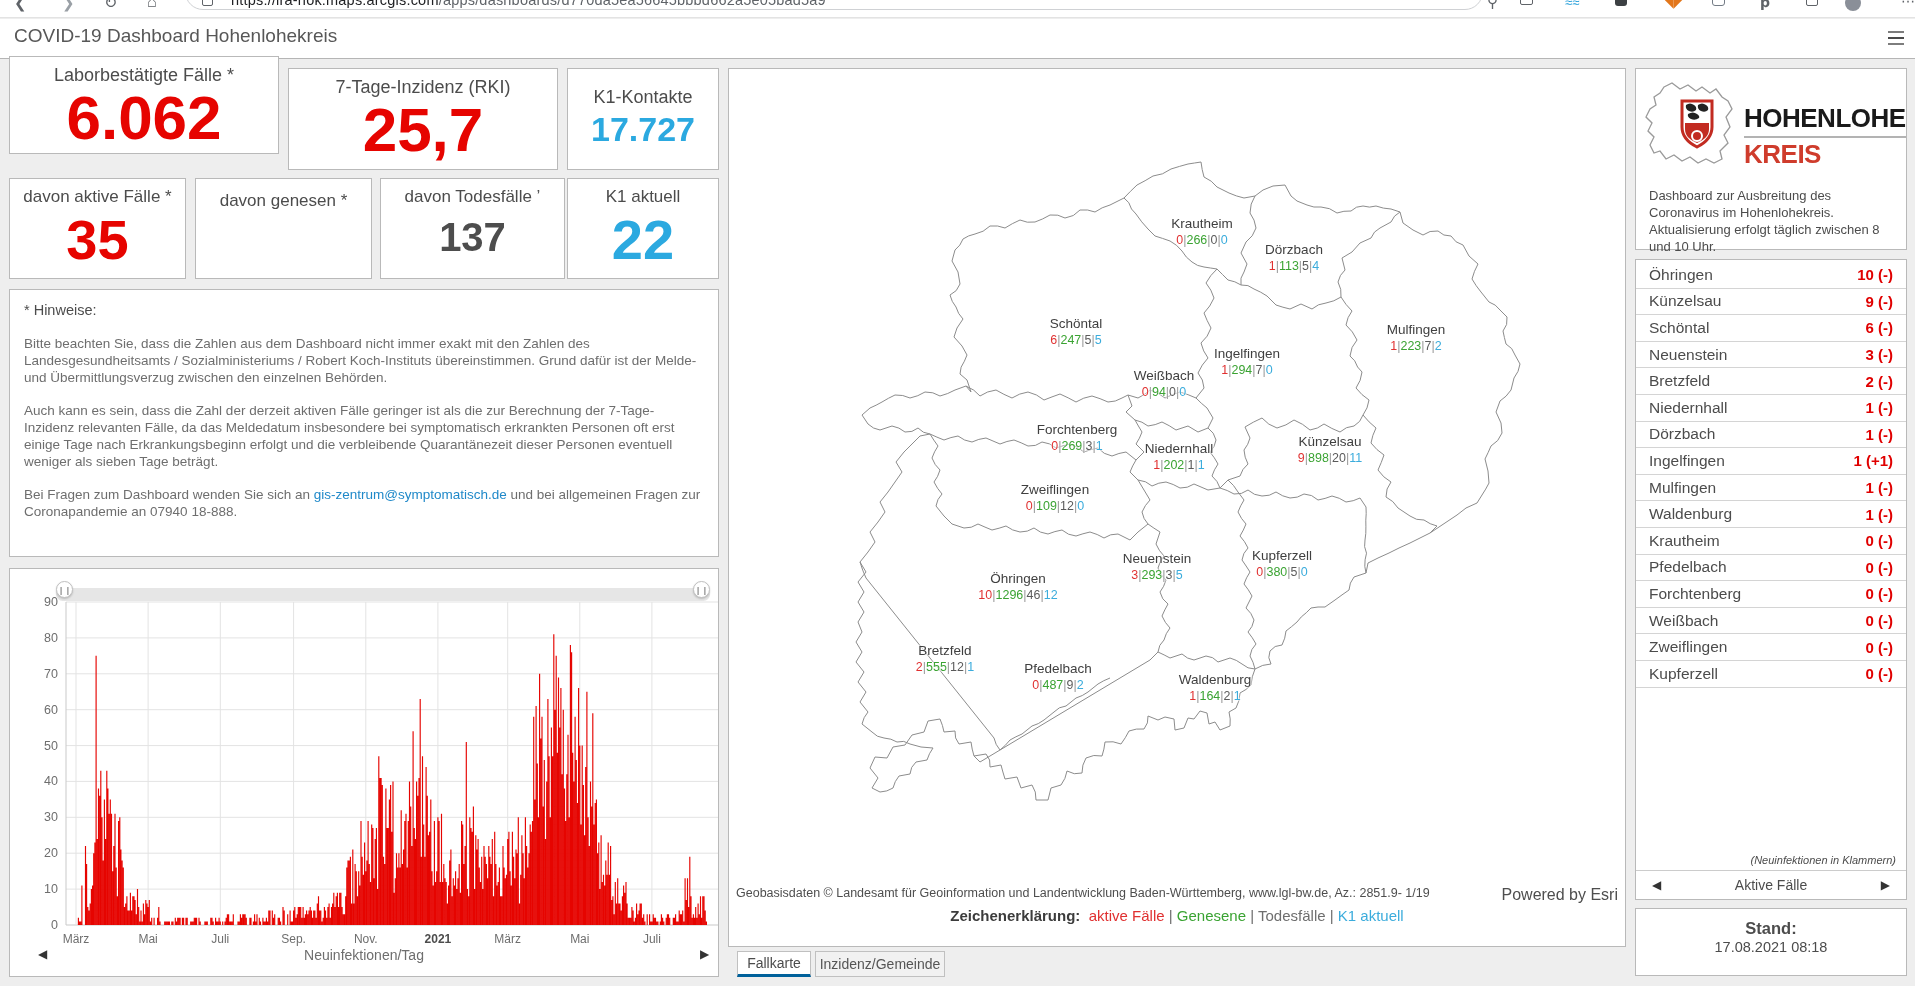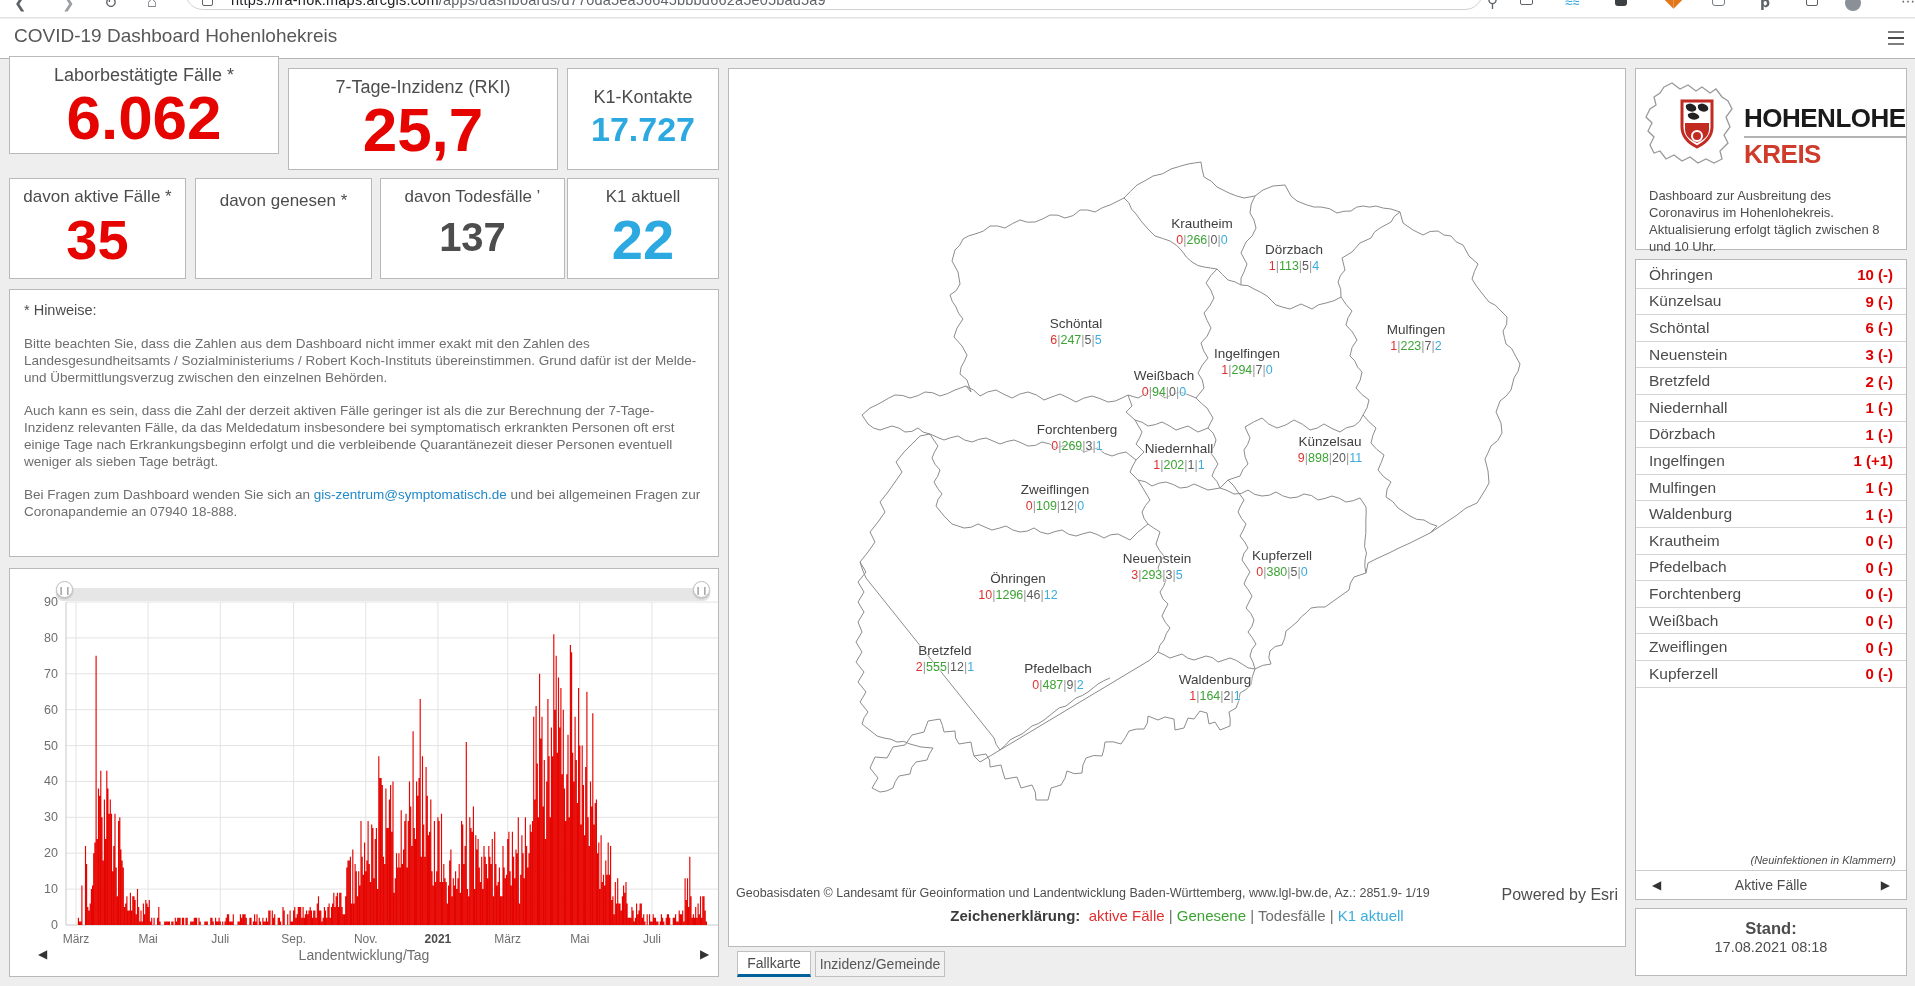--- a/index.html
+++ b/index.html
@@ -129,21 +129,21 @@
       <text x="427.9" y="374" text-anchor="middle" font-size="12" font-weight="bold" fill="#4c4c4c">2021</text>
       <text x="497.7" y="374" text-anchor="middle" font-size="12" fill="#6e6e6e">März</text>
       <text x="569.8" y="374" text-anchor="middle" font-size="12" fill="#6e6e6e">Mai</text>
       <text x="641.9" y="374" text-anchor="middle" font-size="12" fill="#6e6e6e">Juli</text>
   </svg>
 
   <div class="abs" style="left:46px;top:19px;width:654px;height:13px;background:#e6e6e6;border-radius:7px"></div>
   <div class="abs" style="left:46px;top:12px;width:17px;height:17px;background:#fff;border:1px solid #c0c0c0;border-radius:50%;box-shadow:0 1px 2px rgba(0,0,0,.2);text-align:center;font-size:8px;color:#999;line-height:17px">❙❙</div>
   <div class="abs" style="left:683px;top:12px;width:17px;height:17px;background:#fff;border:1px solid #c0c0c0;border-radius:50%;box-shadow:0 1px 2px rgba(0,0,0,.2);text-align:center;font-size:8px;color:#999;line-height:17px">❙❙</div>
 
-  <div class="abs" style="left:0;top:378px;width:708px;text-align:center;color:#6e6e6e;font-size:14px">Landentwicklung/Tag</div>
+  <div class="abs" style="left:0;top:378px;width:708px;text-align:center;color:#6e6e6e;font-size:14px">Neuinfektionen/Tag</div>
   <div class="abs" style="left:28px;top:378px;color:#333;font-size:12px">◀</div>
   <div class="abs" style="left:690px;top:378px;color:#333;font-size:12px">▶</div>
 </div>
 
 <div class="box" style="left:728px;top:68px;width:898px;height:879px">
   <svg width="896" height="877" style="position:absolute;left:0;top:0" fill="none" stroke="#8c8c8c" stroke-width="1" stroke-linejoin="round">
     <path d="M395.0 129.0 401.4 122.4 408.0 116.0 416.1 111.7 424.0 107.0 433.5 104.8 442.0 100.0 450.5 97.4 459.0 95.0 465.5 94.0 472.0 93.0 473.2 100.6 475.0 108.0 482.2 112.2 488.0 118.0 494.0 121.0 500.0 124.0 507.4 126.9 515.0 129.0 526.0 127.0 534.0 121.0 544.0 117.0 556.0 116.0 562.0 127.0 568.0 132.0 578.0 136.0 584.9 138.0 592.0 138.0 600.5 139.7 608.0 144.0 614.9 142.3 622.0 142.0 627.5 138.2 634.0 137.0 640.5 138.1 647.0 137.0 654.4 139.1 662.0 140.0 671.0 143.0 674.0 154.0 684.0 161.0 694.0 166.0 701.1 162.5 709.0 162.0 714.9 166.0 722.0 167.0 727.1 172.8 734.0 176.0 740.0 187.0 749.0 195.0 745.5 202.3 743.0 210.0 747.2 216.7 752.0 223.0 760.0 233.0 766.2 236.1 771.0 241.0 778.0 248.0 777.6 255.5 774.0 262.0 775.4 268.5 777.0 275.0 782.7 279.6 786.0 286.0 791.0 295.0 789.0 302.4 785.0 309.0 782.0 321.0 777.1 327.1 771.0 332.0 767.0 343.0 772.0 354.0 773.0 364.0 768.7 371.5 762.0 377.0 759.1 383.6 756.0 390.0 759.0 402.0 760.0 414.0 756.7 420.1 753.0 426.0 748.0 434.0 737.0 439.0 728.0 446.0 719.0 452.0 710.0 458.0 701.0 464.0 691.0 469.0 681.0 474.0 670.0 479.0 660.0 484.0 649.0 489.0 639.0 494.0 637.0 504.0 625.0 508.0 621.4 514.1 620.0 521.0 613.0 525.9 606.0 531.0 596.0 538.0 589.0 538.0 582.0 539.0 577.3 543.7 572.3 547.9 568.0 553.0 562.6 557.6 557.0 562.0 555.7 569.2 553.0 576.0 546.2 577.5 541.0 582.0 539.8 588.6 542.0 595.0 533.7 596.4 526.0 600.0 523.3 607.8 522.0 616.0 516.9 620.5 511.0 624.0 509.9 631.7 507.0 639.0 500.0 643.0 501.2 649.9 501.0 657.0 491.0 661.0 486.0 653.0 480.0 655.0 478.0 644.0 471.0 642.0 465.0 650.0 459.0 649.0 455.0 659.0 446.0 661.0 445.0 650.0 436.0 648.0 429.0 651.0 419.0 647.0 418.4 653.9 415.0 660.0 407.4 660.1 400.0 662.0 396.3 668.7 392.0 675.0 384.1 672.8 376.0 673.0 374.9 680.1 373.0 687.0 364.8 686.5 357.0 689.0 353.9 696.2 353.0 704.0 345.3 704.7 338.0 702.0 335.9 709.4 332.0 716.0 322.0 719.0 319.0 731.0 307.0 731.0 306.3 723.1 303.0 716.0 292.0 719.0 288.0 708.0 276.0 710.0 273.9 703.0 272.0 696.0 261.0 698.0 260.6 691.0 257.0 685.0 245.0 687.0 243.2 680.1 242.0 673.0 230.0 675.0 226.6 668.9 226.0 662.0 215.0 663.0 213.4 656.4 211.0 650.0 199.0 652.0 195.0 663.0 183.0 666.0 176.0 676.0 164.0 678.0 158.0 689.0 146.0 688.0 141.0 699.0 149.0 709.0 143.0 719.0 151.0 723.0 157.8 721.9 164.0 719.0 166.3 712.6 170.0 707.0 181.0 705.0 182.7 698.4 187.0 693.0 198.0 691.0 200.5 684.7 204.0 679.0 192.0 678.0 181.0 675.0 174.7 672.4 168.0 673.0 161.8 670.2 155.0 669.0 148.4 667.2 143.0 663.0 133.0 655.0 135.2 648.6 139.0 643.0 131.0 633.0 137.0 623.0 129.0 613.0 135.0 603.0 127.0 593.0 133.0 583.0 127.0 573.0 133.0 563.0 129.0 553.0 135.0 543.0 129.0 533.0 135.0 523.0 129.0 513.0 137.0 503.0 131.0 493.0 139.0 483.0 146.0 473.0 141.0 463.0 149.0 453.0 156.0 443.0 151.0 433.0 159.0 423.0 166.0 413.0 173.0 403.0 167.0 393.0 175.0 383.0 183.0 375.0 191.0 367.0 201.0 365.0 194.4 363.2 189.0 359.0 182.9 362.4 176.0 363.0 169.9 359.1 163.0 357.0 151.0 361.0 144.5 359.0 139.0 355.0 133.0 346.0 141.0 339.0 147.1 336.2 153.0 333.0 159.4 329.3 166.0 326.0 173.7 326.5 181.0 329.0 188.8 326.7 196.0 323.0 203.8 323.8 211.0 327.0 218.7 324.5 226.0 321.0 237.0 317.0 242.0 323.0 238.0 311.0 231.0 305.0 232.1 298.2 235.4 292.2 238.0 286.0 233.0 277.0 225.0 268.0 228.0 259.0 234.0 250.0 229.7 244.5 227.0 238.0 223.3 232.4 221.0 226.0 227.2 221.6 231.0 215.0 229.0 203.0 223.0 192.0 226.0 181.0 230.8 176.1 234.0 170.0 239.7 166.9 246.0 165.0 254.1 162.2 261.0 157.0 268.6 157.0 276.0 159.0 283.3 154.7 291.0 151.0 298.3 153.2 306.0 153.0 313.7 149.9 321.0 146.0 328.8 146.2 336.0 149.0 344.3 146.5 351.0 141.0 358.6 141.0 366.0 143.0 373.2 138.8 381.0 136.0Z"></path>
       <path d="M395.0 129.0 399.8 133.7 402.5 140.0 407.0 145.0 412.7 152.8 419.0 160.0 426.0 167.0 433.5 169.4 441.0 172.0 447.5 176.3 453.0 182.0 457.4 188.1 463.0 193.0 468.6 196.4 475.0 198.0 481.5 199.0 488.0 200.0 493.5 205.5 499.0 211.0 505.8 212.8 512.0 216.0 518.9 216.6 525.0 220.0 531.7 223.2 538.0 227.0 547.0 236.0 553.9 238.2 561.0 240.0 572.0 235.0 583.0 240.0 589.5 235.8 597.0 234.0 604.8 231.8 612.0 228.0"></path>
       <path d="M526.0 127.0 522.2 135.1 521.0 144.0 525.0 151.1 527.0 159.0 523.2 166.8 517.0 173.0 512.0 184.0 518.0 195.0 515.0 203.0 512.0 209.2 512.0 216.0"></path>
       <path d="M671.0 143.0 665.6 147.1 662.0 153.0 651.0 159.0 645.5 163.1 642.0 169.0 631.0 174.0 623.0 183.0 613.0 189.0 616.0 201.0 611.5 206.4 609.0 213.0 611.7 220.3 612.0 228.0"></path>

